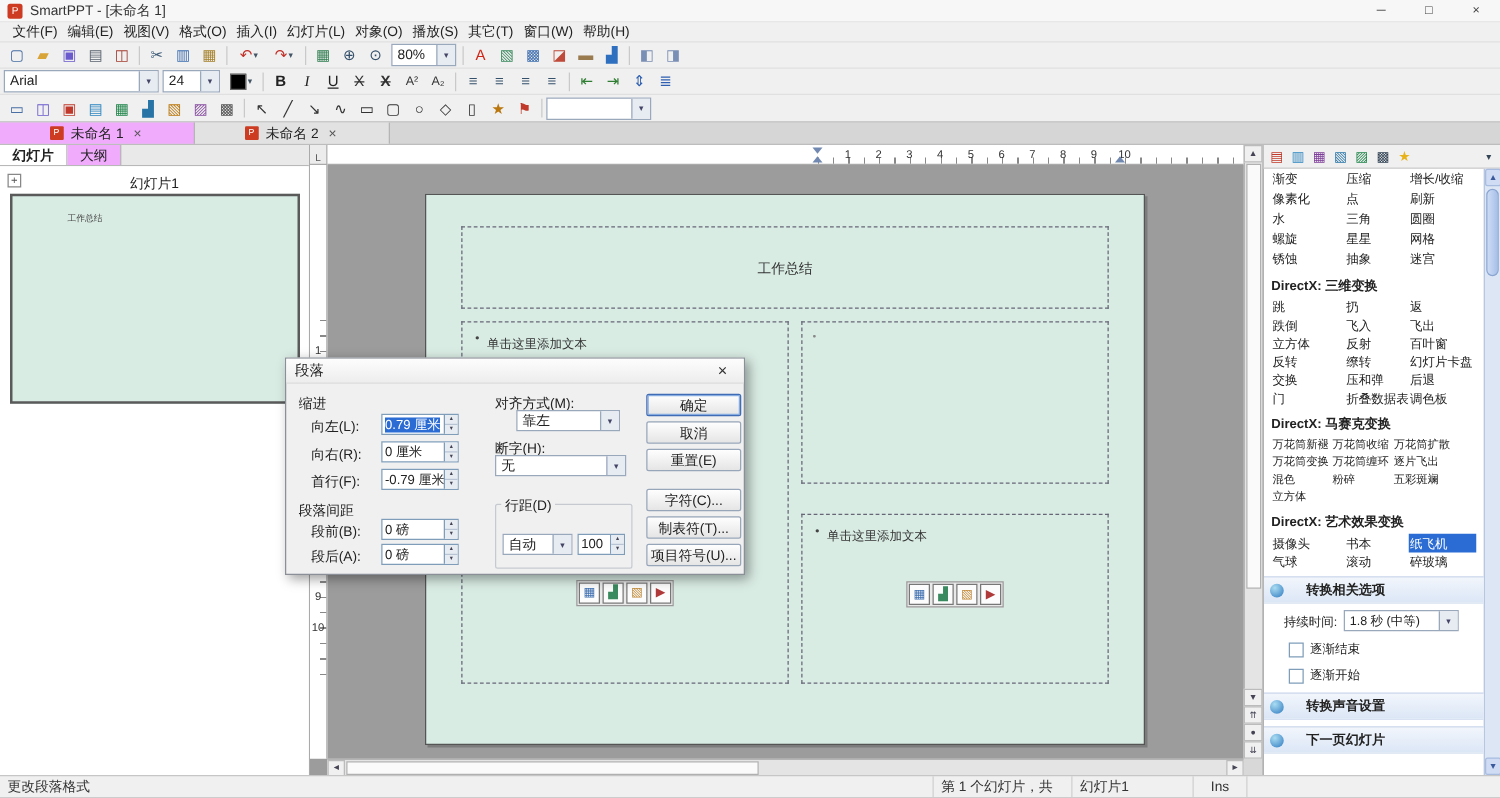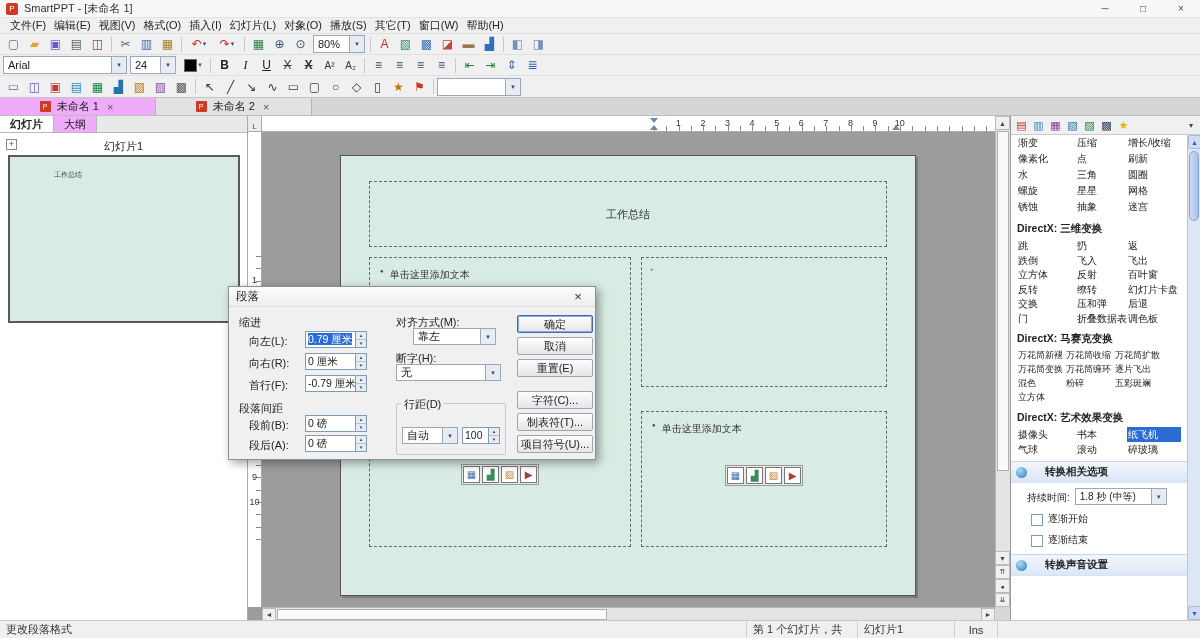--- a/index.html
+++ b/index.html
@@ -652,30 +652,34 @@
       </div>
       <div class="rp-row" style="padding-left:16px">
         <span>持续时间:</span>
         <div class="combo" style="width:92px;height:17px">
           <span class="val" style="font-size:10px">1.8 秒 (中等)</span>
           <span class="dd">▾</span>
         </div>
       </div>
       <div class="rp-row" style="padding-left:20px">
         <span class="cb"></span>
-        <span>逐渐开始</span>
+        <span>逐渐结束</span>
       </div>
       <div class="rp-row" style="padding-left:20px">
         <span class="cb"></span>
-        <span>逐渐结束</span>
+        <span>逐渐开始</span>
       </div>
 
       <div class="rp-sec">
         <span class="orb"></span>
         <span>转换声音设置</span>
+      </div>
+      <div class="rp-sec">
+        <span class="orb"></span>
+        <span>下一页幻灯片</span>
       </div>
 
     </div>
   </div>
 
   <div class="dialog">
     <div class="dlg-title">
       <span>段落</span>
       <span class="dlg-close">×</span>
     </div>

